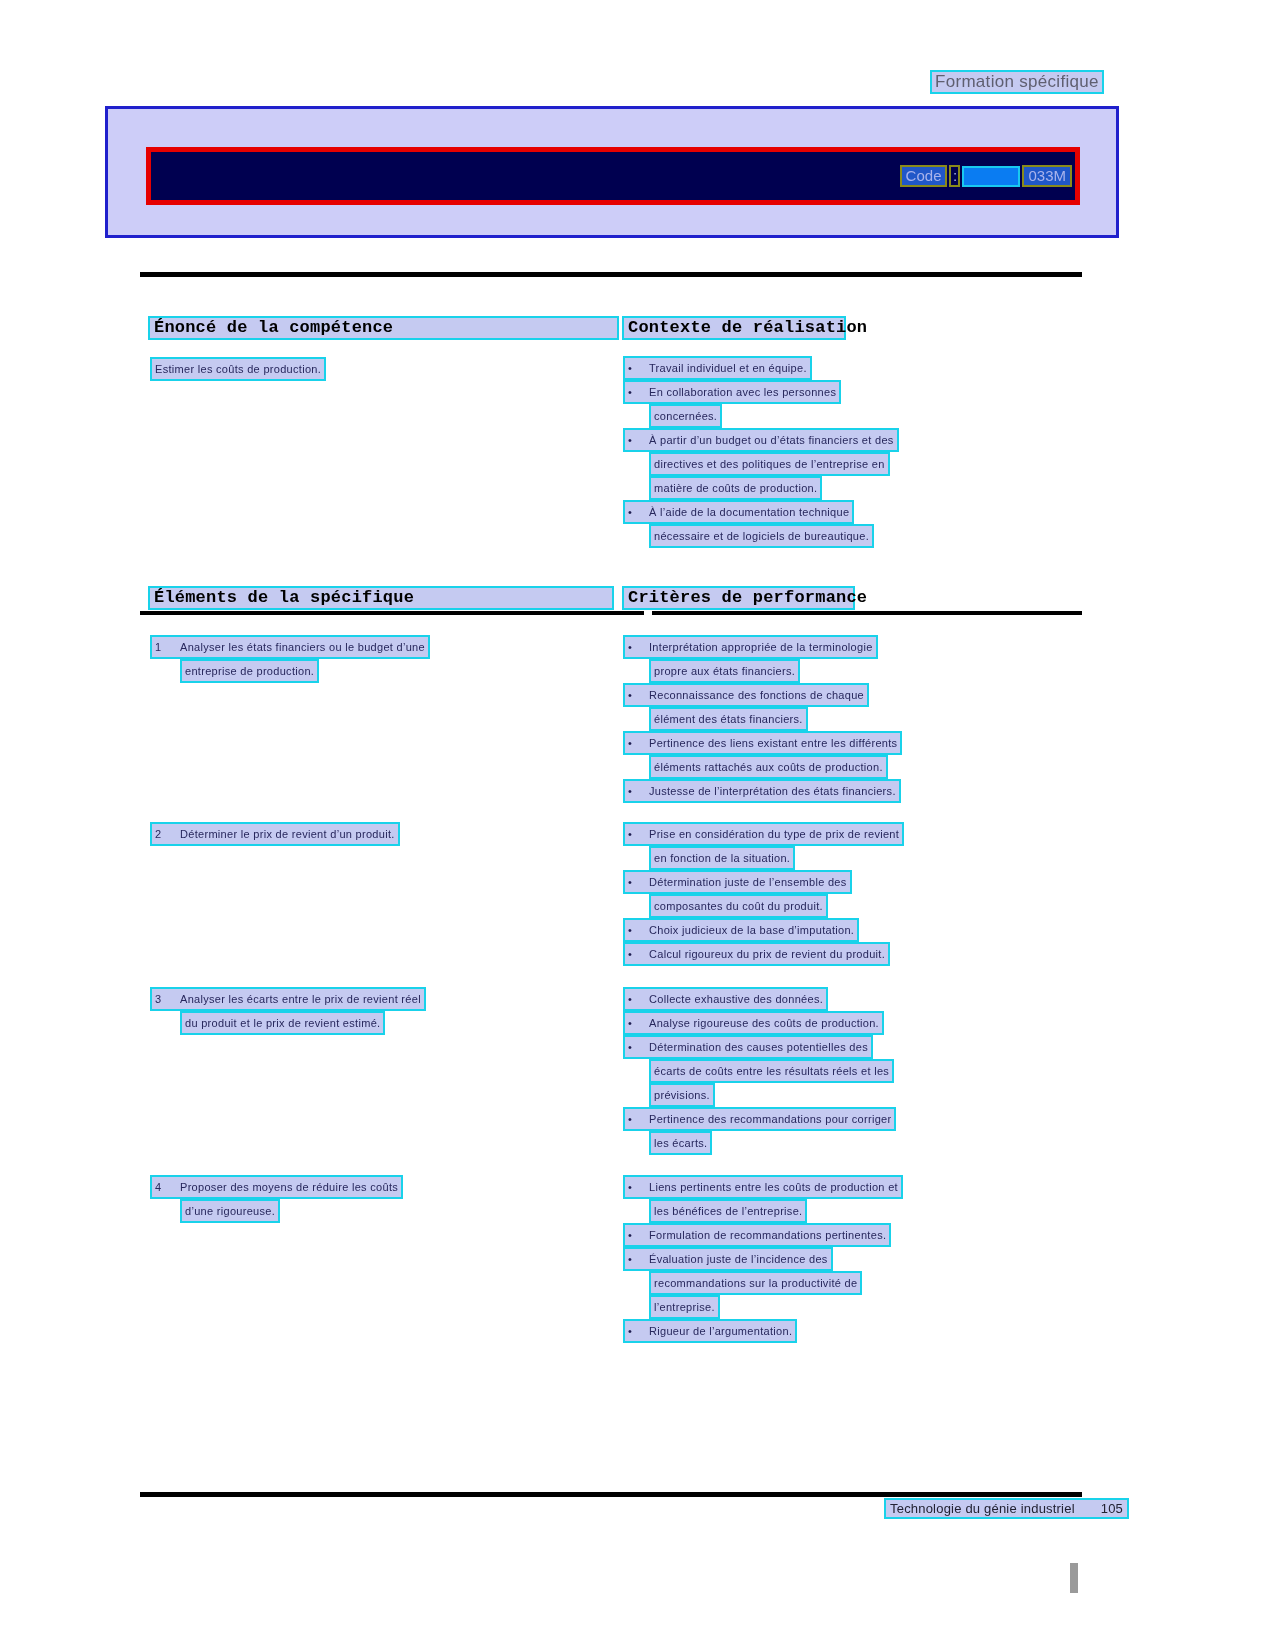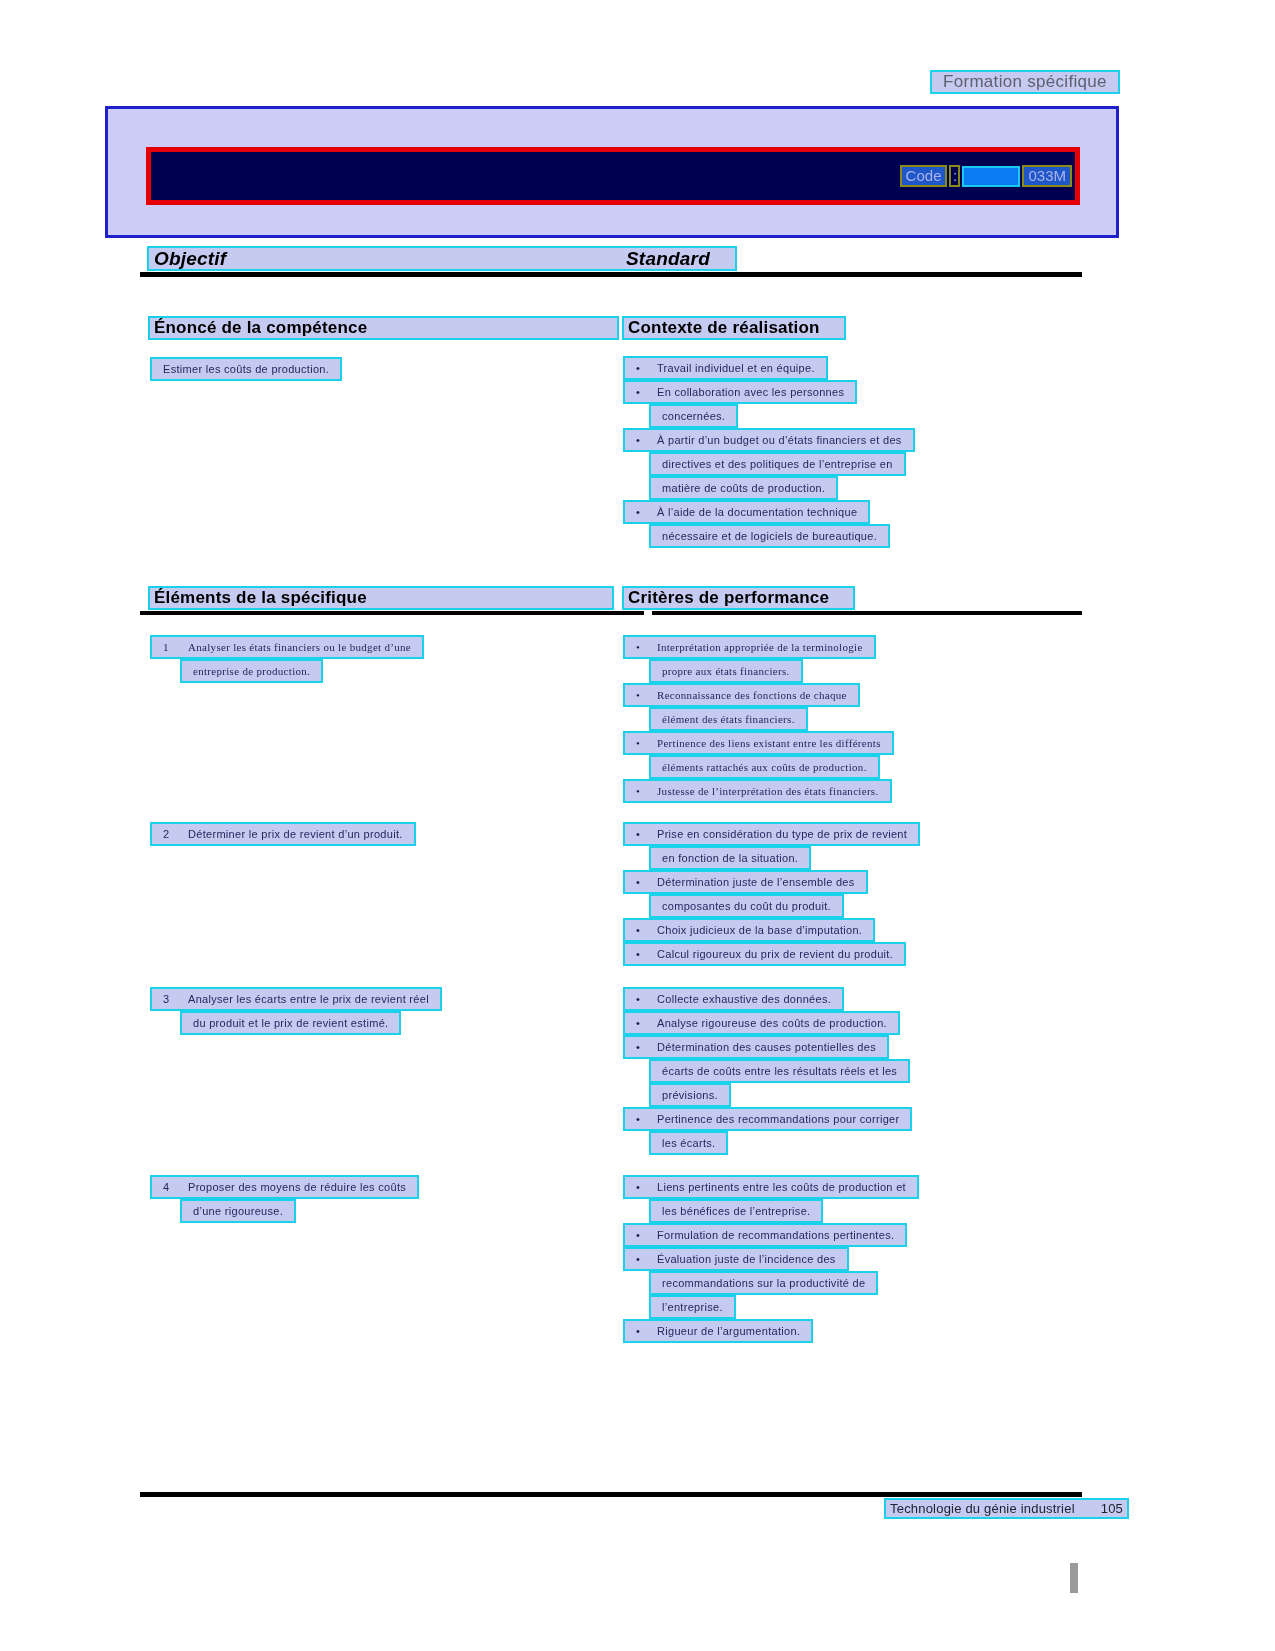--- a/index.html
+++ b/index.html
@@ -1,20 +1,20 @@
 <!DOCTYPE html>
 <html><head>
 <meta charset="utf-8">
 <style>
   * { box-sizing: border-box; margin: 0; padding: 0; }
   body { background: #ffffff; font-family: "Liberation Sans", sans-serif; }
   .page { position: relative; width: 1275px; height: 1651px; background: #ffffff; overflow: hidden; }
 
   
-  .hl { display: inline-block; background: #c5caf1; border: 2px solid #19d2ea; padding: 0 11px; line-height: 20px; vertical-align: top; }
+  .hl { display: inline-block; background: #c5caf1; border: 2px solid #19d2ea; padding: 0 3px; line-height: 20px; vertical-align: top; }
   .line { height: 24px; white-space: nowrap; font-size: 11px; letter-spacing: .3px; color: #27275c; }
   .blt { display: inline-block; width: 21px; color: #1d1d50; }
   .cont { margin-left: 26px; }
   .num { display: inline-block; width: 25px; }
   .cont2 { margin-left: 30px; }
 
   .top-label { position: absolute; left: 930px; top: 70px; }
   .top-label .hl { font-size: 17px; color: #5f5f70; letter-spacing: .3px; }
 
   .outer-box { position: absolute; left: 105px; top: 106px; width: 1014px; height: 132px; background: #cdcdf8; border: 3px solid #2020cc; }
@@ -23,30 +23,30 @@
   .colon-chip { border: 2px solid #8a8a1a; background: transparent; color: #a9b3ec; font-size: 15px; line-height: 18px; height: 22px; width: 11px; text-align: center; }
   .gap-chip { border: 2px solid #19c9f0; background: #0a7cf2; width: 58px; height: 21px; }
 
   .title-bar { position: absolute; left: 147px; top: 246px; width: 590px; height: 25px; background: #c5caf1; border: 2px solid #19d2ea; }
   .title-bar span { position: absolute; top: 0; font-weight: bold; font-style: italic; font-size: 19px; line-height: 21px; color: #000; letter-spacing: .2px; }
   .t-obj { left: 5px; }
   .t-std { left: 477px; }
 
   .rule { position: absolute; background: #000; }
 
-  .hbar { position: absolute; height: 24px; background: #c5caf1; border: 2px solid #19d2ea; font-weight: bold; font-size: 17px; line-height: 19px; color: #000; padding: 0 4px; letter-spacing: .2px; white-space: nowrap; }
+  .hbar { position: absolute; height: 24px; background: #c5caf1; border: 2px solid #19d2ea; font-weight: bold; font-size: 17px; line-height: 19px; color: #000; padding: 0 4px; letter-spacing: .2px; white-space: nowrap; font-family: Liberation Mono, monospace; }
 
   .statement { position: absolute; left: 150px; top: 357px; }
   .s1-bullets { position: absolute; left: 623px; top: 356px; width: 480px; }
 
   .items { position: absolute; left: 150px; top: 635px; width: 935px; }
   .item-row { display: flex; }
   .item-left { width: 473px; flex: 0 0 473px; }
   .item-right { flex: 1; }
-  .gap1 { margin-bottom: 19px; font-family: Liberation Serif, serif; }
+  .gap1 { margin-bottom: 19px; }
   .gap2 { margin-bottom: 21px; }
   .gap3 { margin-bottom: 20px; }
 
   .footer { position: absolute; left: 884px; top: 1498px; }
   .footer .hl { font-size: 13px; line-height: 15px; padding: 1px 4px; color: #222233; letter-spacing: .2px; }
   .footer .pgnum { margin-left: 26px; }
 
   .caret { position: absolute; left: 1070px; top: 1563px; width: 8px; height: 30px; background: #9a9a9a; }
 </style>
 </head>
@@ -60,24 +60,20 @@
 
   <div class="outer-box">
     <div class="inner-box">
       <span class="code-chip">Code</span>
       <span class="colon-chip">:</span>
       <span class="gap-chip"></span>
       <span class="code-chip">033M</span>
     </div>
   </div>
 
-  <div class="title-bar">
-    <span class="t-obj">Objectif</span>
-    <span class="t-std">Standard</span>
-  </div>
   <div class="rule" style="left:140px; top:272px; width:942px; height:5px;"></div>
 
   <div class="hbar" style="left:148px; top:316px; width:471px;">Énoncé de la compétence</div>
   <div class="hbar" style="left:622px; top:316px; width:224px;">Contexte de réalisation</div>
 
   <div class="statement">
     <div class="line"><span class="hl">Estimer les coûts de production.</span></div>
   </div>
 
   <div class="s1-bullets">

